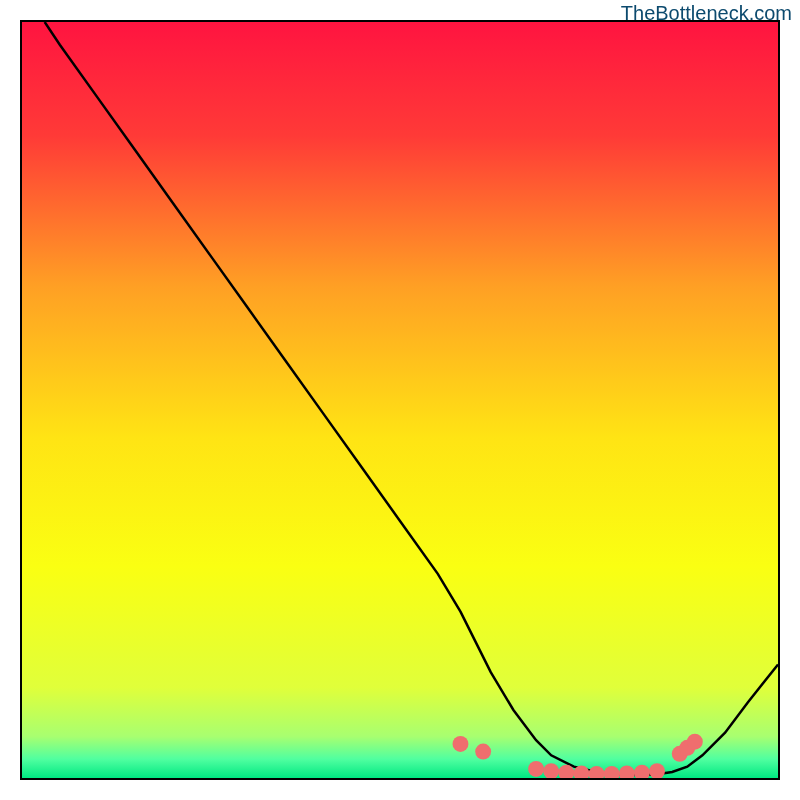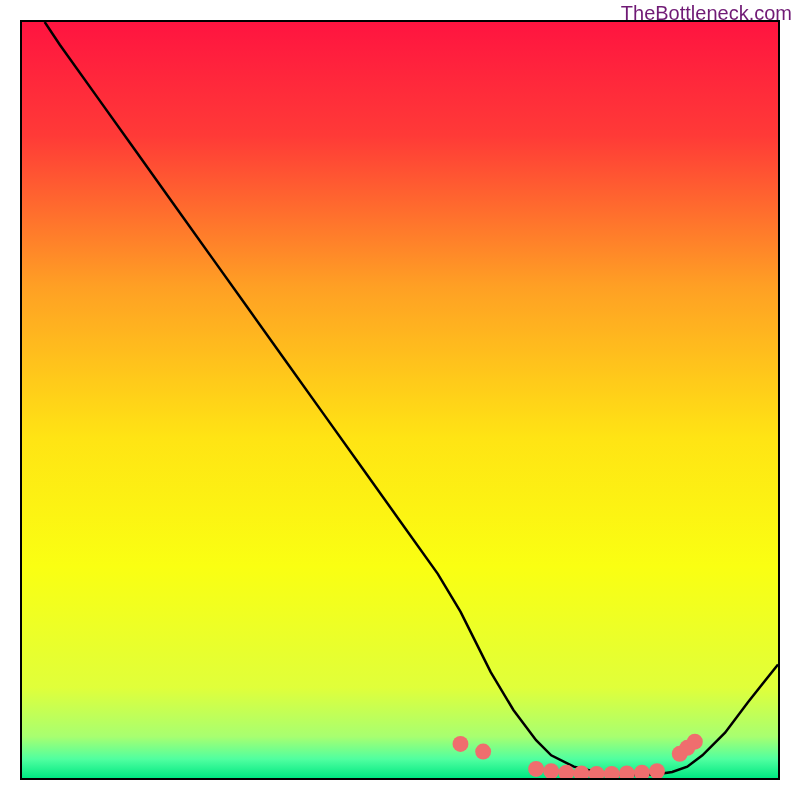--- a/index.html
+++ b/index.html
@@ -9,21 +9,21 @@
     width: 800px;
     height: 800px;
     background: #ffffff;
   }
   .watermark {
     position: absolute;
     top: 2px;
     right: 8px;
     font-family: Arial, sans-serif;
     font-size: 20px;
-    color: #701a75;
+    color: #0c4a6e;
     z-index: 10;
   }
   .plot-area {
     position: absolute;
     left: 20px;
     top: 20px;
     width: 760px;
     height: 760px;
     border: 2.5px solid #000000;
   }

